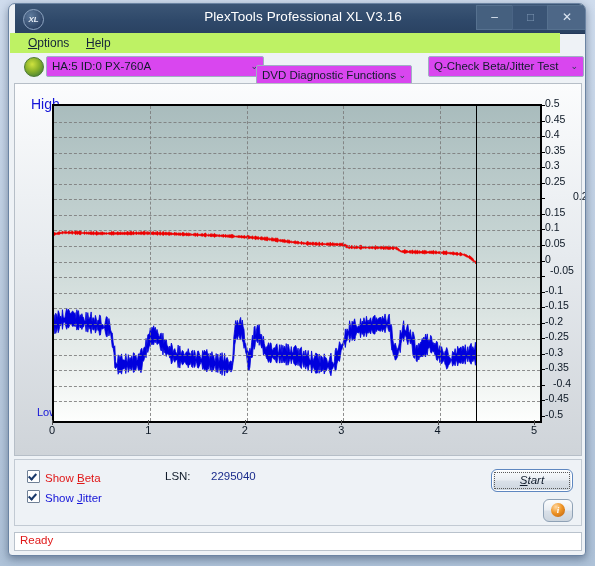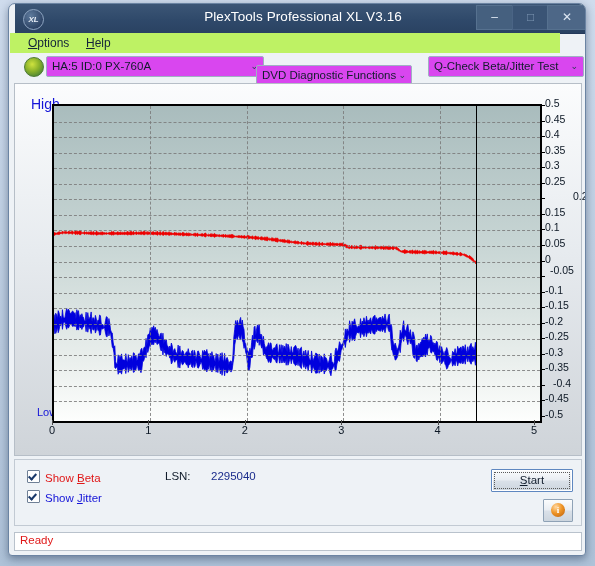--- a/index.html
+++ b/index.html
@@ -120,22 +120,22 @@
   .chkbox::after{
     content:"";position:absolute;left:2px;top:1px;width:3px;height:6px;
     border:solid #1b3a6b;border-width:0 2px 2px 0;transform:rotate(42deg);
   }
   .lbl-beta{color:#e01818;}
   .lbl-jitter{color:#1414d8;}
   #lsn-label{position:absolute;left:150px;top:10px;font-size:11.5px;color:#111c2b;}
   #lsn-value{position:absolute;left:196px;top:10px;font-size:11.5px;color:#1a2c8c;}
   .btn{
     position:absolute;background:linear-gradient(180deg,#fbfcfd 0%,#e9edf2 48%,#dae1e9 52%,#ccd5de 100%);
-    border:1px solid #8fa2b6;border-radius:1px;
-    font-size:11.5px;color:#101c2c;text-align:center;
+    border:1px solid #8fa2b6;border-radius:6px;
+    font-size:11.5px;color:#101c2c;text-align:center;font-style:italic;
   }
   #btn-start{right:8px;top:9px;width:80px;height:21px;line-height:21px;
     border:1px solid #5e87c0;box-shadow:inset 0 0 0 1px #fff;}
   #btn-start .inner{position:absolute;left:2px;top:2px;right:2px;bottom:2px;
     border:1px dotted #5a5a5a;line-height:15px;}
   #btn-prefs{right:46px;top:39px;width:80px;height:21px;line-height:21px;}
   #btn-info{right:8px;top:39px;width:28px;height:21px;}
   #info-dot{
     position:absolute;left:7px;top:3px;width:14px;height:14px;border-radius:50%;
     background:radial-gradient(circle at 35% 28%,#ffd9a4 0%,#ef9526 45%,#b85c0b 100%);

